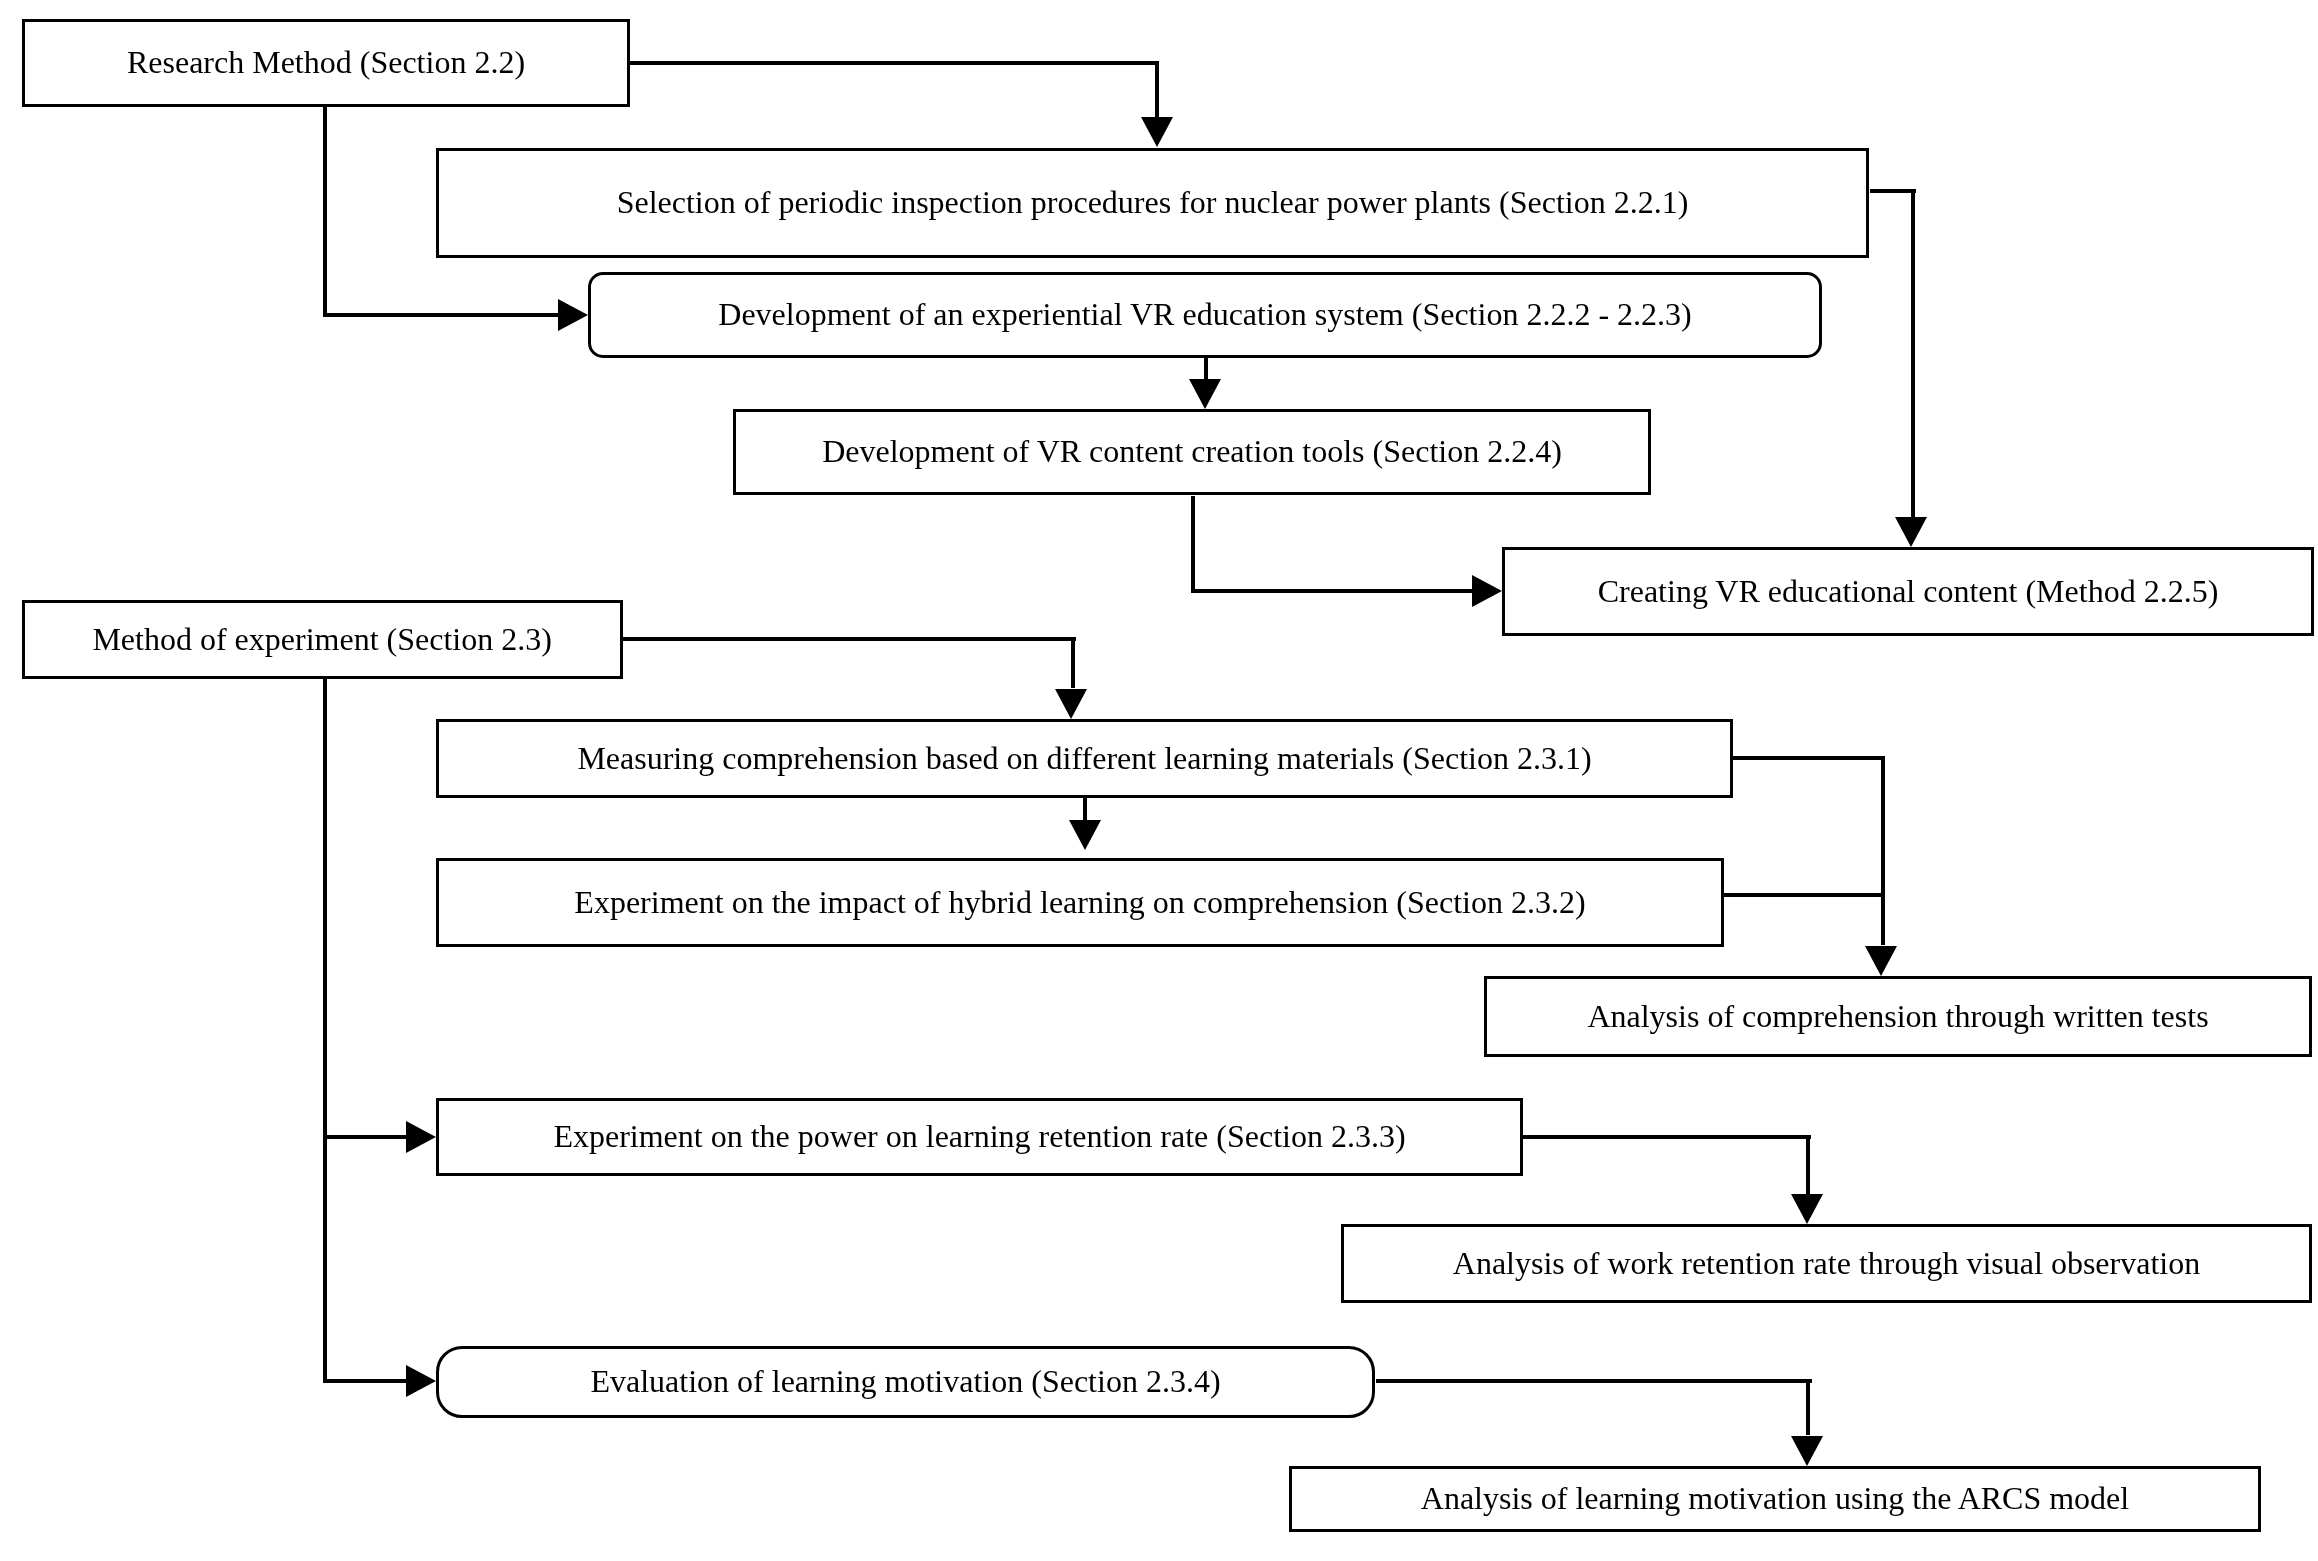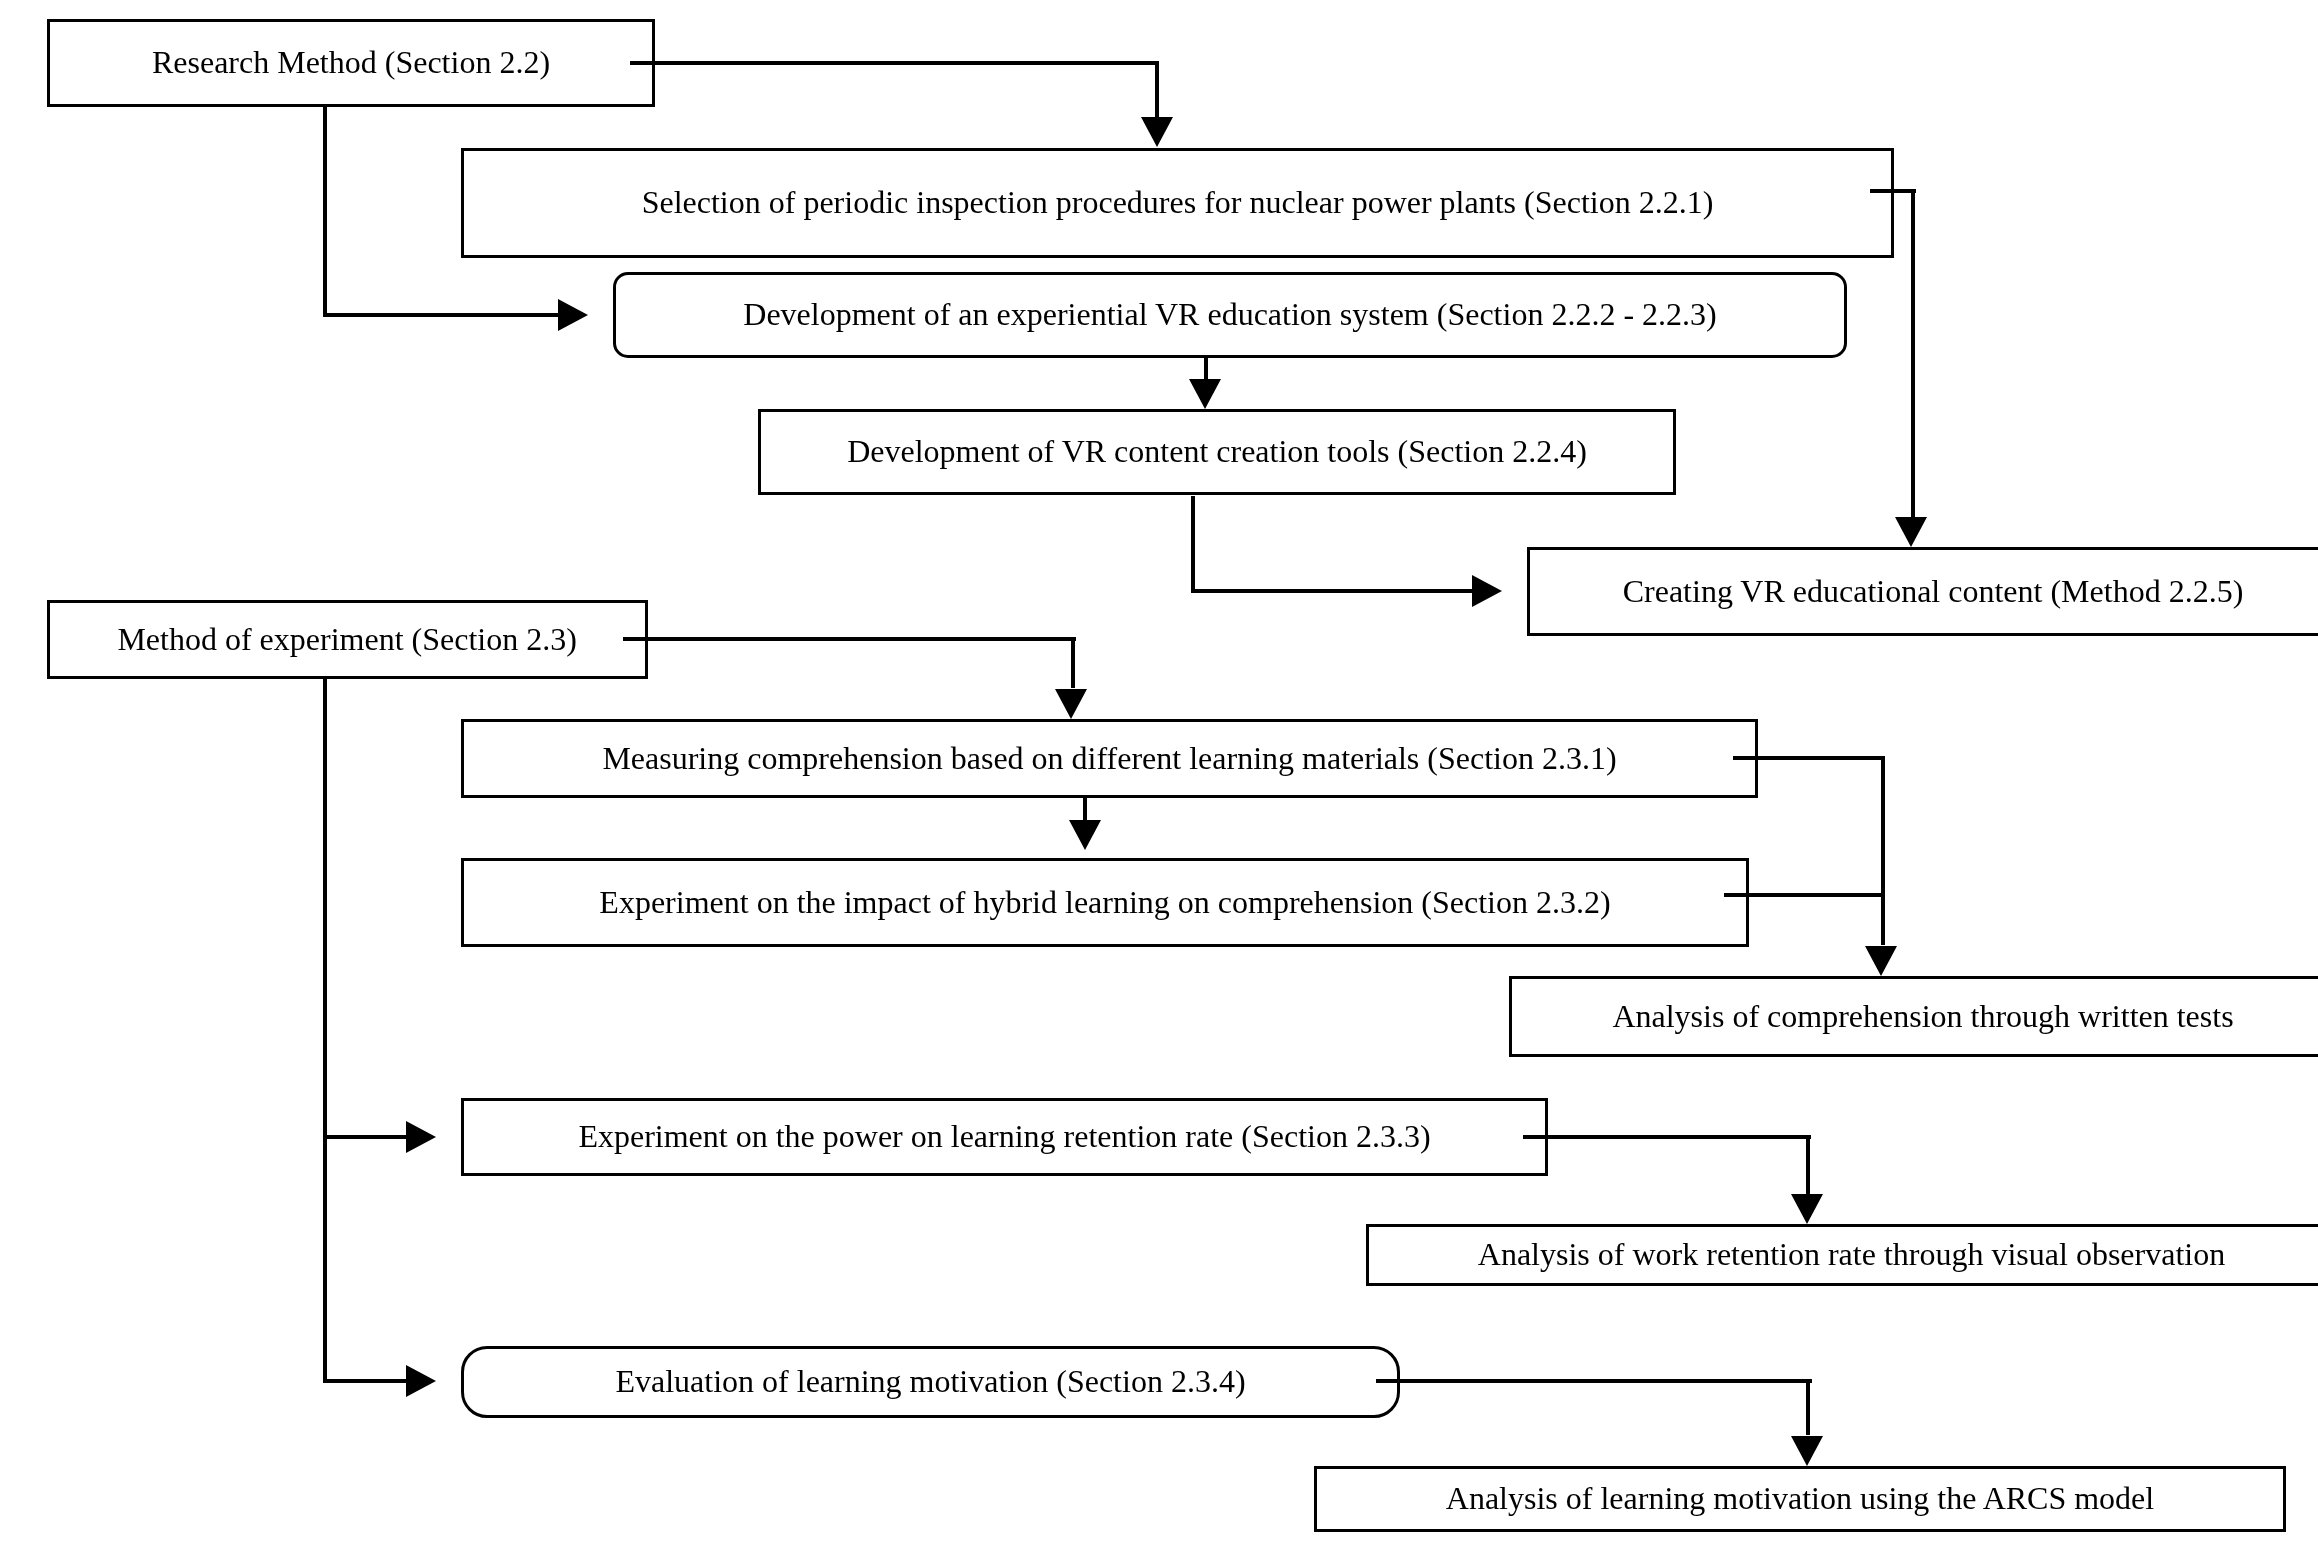--- a/index.html
+++ b/index.html
@@ -17,21 +17,20 @@
     border: 3.6px solid #000000;
     background: #ffffff;
     display: flex;
     align-items: center;
     justify-content: center;
     text-align: center;
     font-size: 32px;
     line-height: 1.1;
     white-space: nowrap;
     padding: 0 5.8px;
-    margin-left: 25px;
   }
   .hline, .vline {
     position: absolute;
     background: #000000;
   }
   .hline { height: 3.6px; }
   .vline { width: 3.6px; }
   .arrow-down {
     position: absolute;
     width: 0; height: 0;
@@ -55,21 +54,21 @@
   <div class="node" style="left:22px;   top:19px;   width:608px;  height:88px;">Research Method (Section 2.2)</div>
   <div class="node" style="left:436px;  top:148px;  width:1433px; height:110px;">Selection of periodic inspection procedures for nuclear power plants (Section 2.2.1)</div>
   <div class="node" style="left:588px;  top:272px;  width:1234px; height:86px;border-radius:15px;">Development of an experiential VR education system (Section 2.2.2 - 2.2.3)</div>
   <div class="node" style="left:733px; top:409px;  width:918px; height:86px;">Development of VR content creation tools (Section 2.2.4)</div>
   <div class="node" style="left:1502px; top:547px;  width:812px; height:89px;">Creating VR educational content (Method 2.2.5)</div>
   <div class="node" style="left:21.6px;   top:600px;  width:601px;  height:79px;">Method of experiment (Section 2.3)</div>
   <div class="node" style="left:436px;  top:719px;  width:1297px; height:79px;">Measuring comprehension based on different learning materials (Section 2.3.1)</div>
   <div class="node" style="left:436px;  top:858px; width:1288px; height:89px;">Experiment on the impact of hybrid learning on comprehension (Section 2.3.2)</div>
   <div class="node" style="left:1484px; top:976px; width:828px; height:81px;">Analysis of comprehension through written tests</div>
   <div class="node" style="left:436px;  top:1098px; width:1087px; height:78px;">Experiment on the power on learning retention rate (Section 2.3.3)</div>
-  <div class="node" style="left:1341px; top:1224px; width:971px; height:62px;">Analysis of work retention rate through visual observation</div>
+  <div class="node" style="left:1341px; top:1224px; width:971px; height:79px;">Analysis of work retention rate through visual observation</div>
   <div class="node" style="left:436px;  top:1346px; width:939px; height:72px;border-radius:26px;">Evaluation of learning motivation (Section 2.3.4)</div>
   <div class="node" style="left:1289px; top:1466px; width:972px; height:66px;">Analysis of learning motivation using the ARCS model</div>
 
   <div class="hline" style="left:630px;  top:61px;   width:529px;"></div>
   <div class="vline" style="left:1155px; top:61px;   height:56px;"></div>
   <div class="arrow-down" style="left:1141px; top:117px;"></div>
 
   <div class="vline" style="left:323px;  top:107px;  height:210px;"></div>
   <div class="hline" style="left:323px;  top:313px;  width:235px;"></div>
   <div class="arrow-right" style="left:558px; top:299px;"></div>

